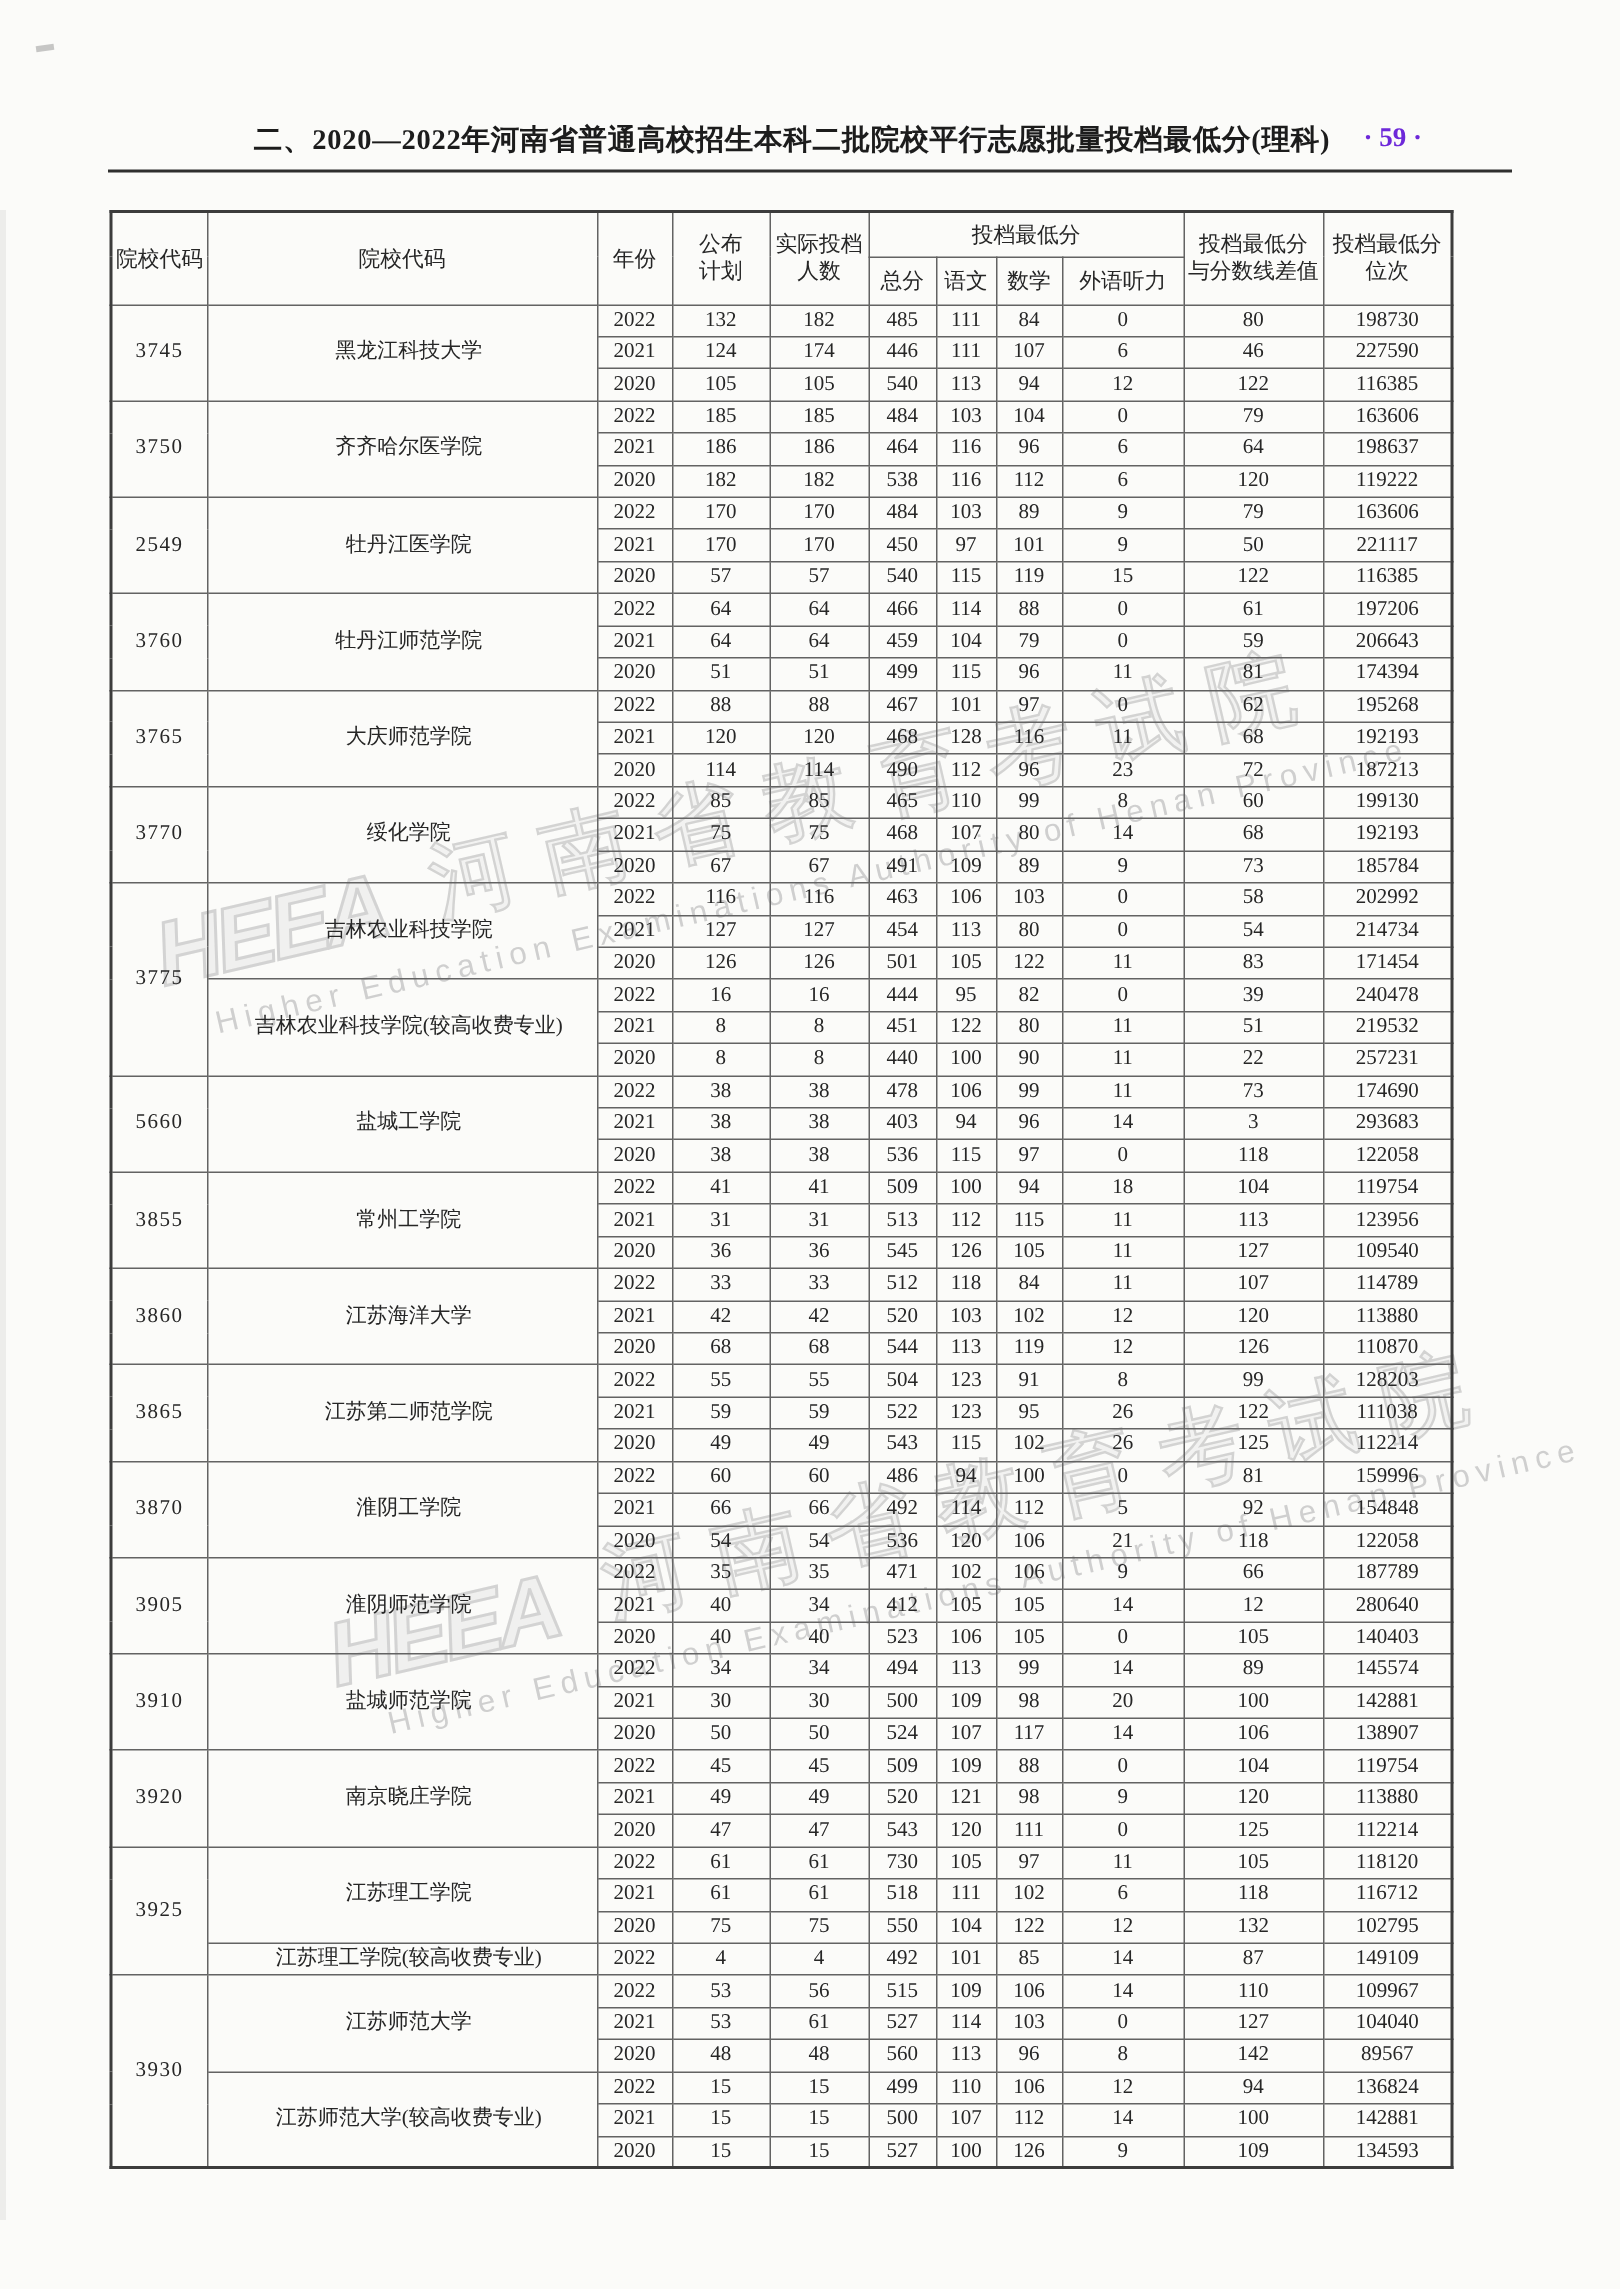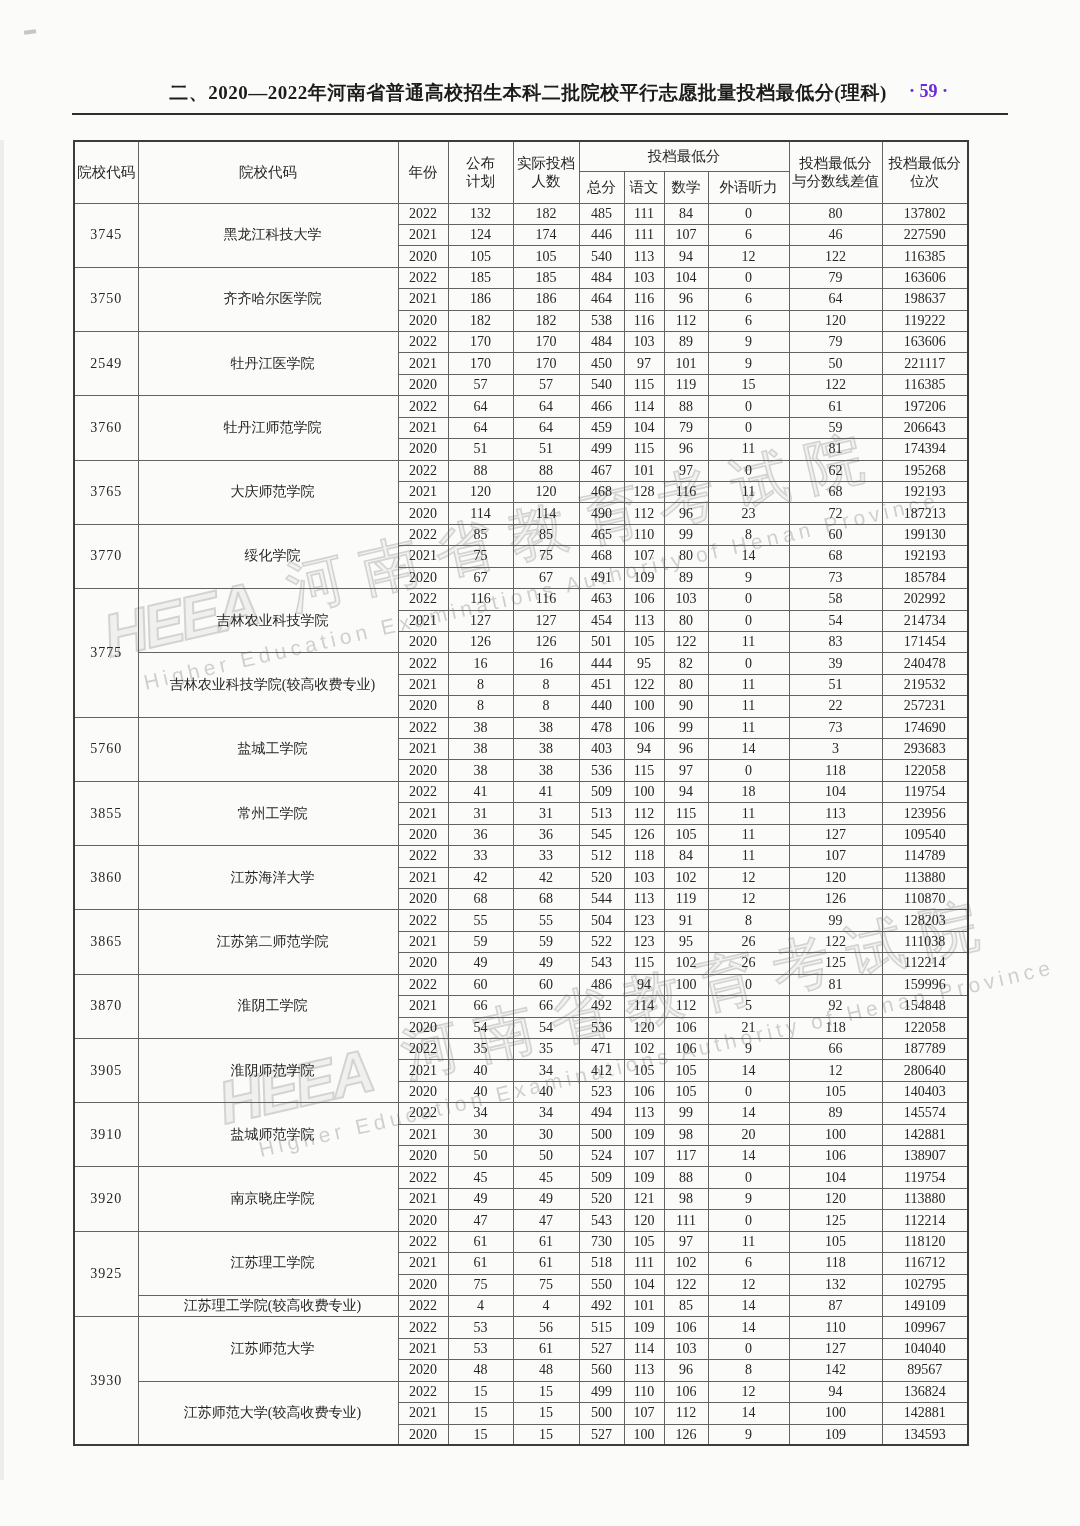--- a/index.html
+++ b/index.html
@@ -140,21 +140,21 @@
           <td class="code-cell" rowspan="3">3745</td>
           <td class="name-cell" rowspan="3">黑龙江科技大学</td>
           <td class="year-cell">2022</td>
           <td class="num-cell">132</td>
           <td class="num-cell">182</td>
           <td class="num-cell">485</td>
           <td class="num-cell">111</td>
           <td class="num-cell">84</td>
           <td class="num-cell">0</td>
           <td class="num-cell">80</td>
-          <td class="num-cell">137802</td>
+          <td class="num-cell">198730</td>
         </tr>
         <tr>
           <td class="year-cell">2021</td>
           <td class="num-cell">124</td>
           <td class="num-cell">174</td>
           <td class="num-cell">446</td>
           <td class="num-cell">111</td>
           <td class="num-cell">107</td>
           <td class="num-cell">6</td>
           <td class="num-cell">46</td>
@@ -409,21 +409,21 @@
           <td class="num-cell">8</td>
           <td class="num-cell">8</td>
           <td class="num-cell">440</td>
           <td class="num-cell">100</td>
           <td class="num-cell">90</td>
           <td class="num-cell">11</td>
           <td class="num-cell">22</td>
           <td class="num-cell">257231</td>
         </tr>
         <tr>
-          <td class="code-cell" rowspan="3">5760</td>
+          <td class="code-cell" rowspan="3">5660</td>
           <td class="name-cell" rowspan="3">盐城工学院</td>
           <td class="year-cell">2022</td>
           <td class="num-cell">38</td>
           <td class="num-cell">38</td>
           <td class="num-cell">478</td>
           <td class="num-cell">106</td>
           <td class="num-cell">99</td>
           <td class="num-cell">11</td>
           <td class="num-cell">73</td>
           <td class="num-cell">174690</td>

